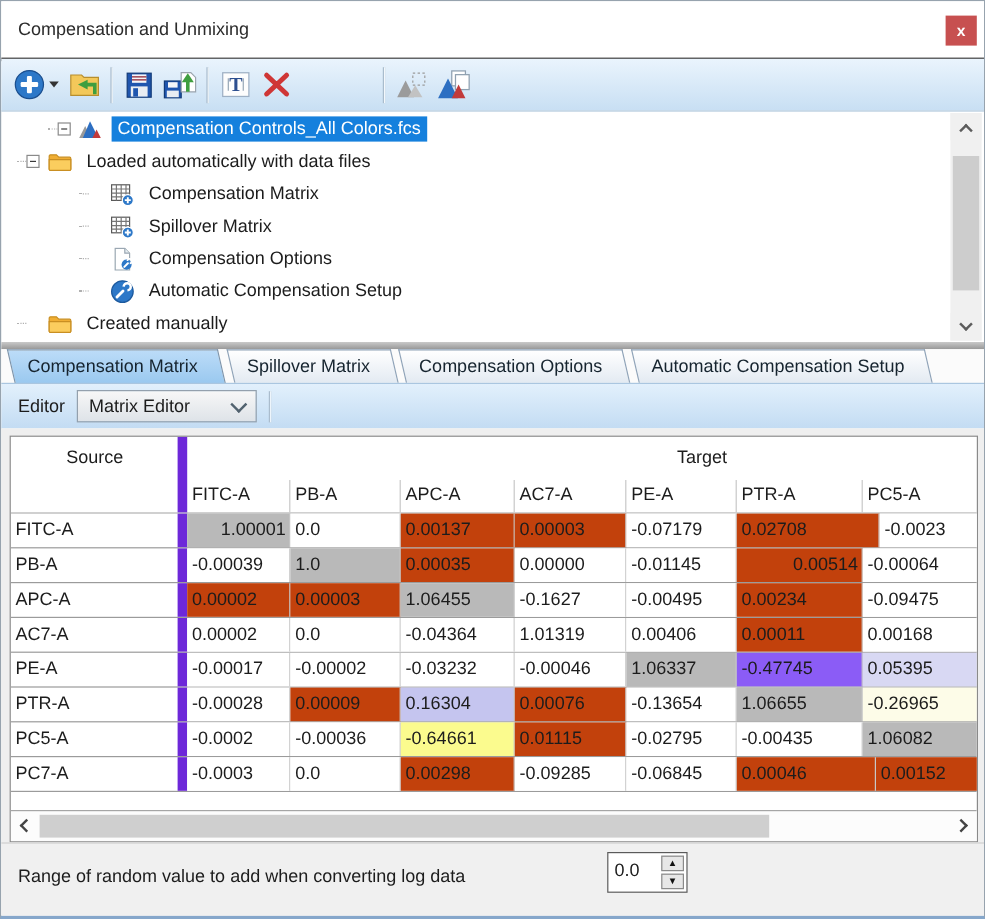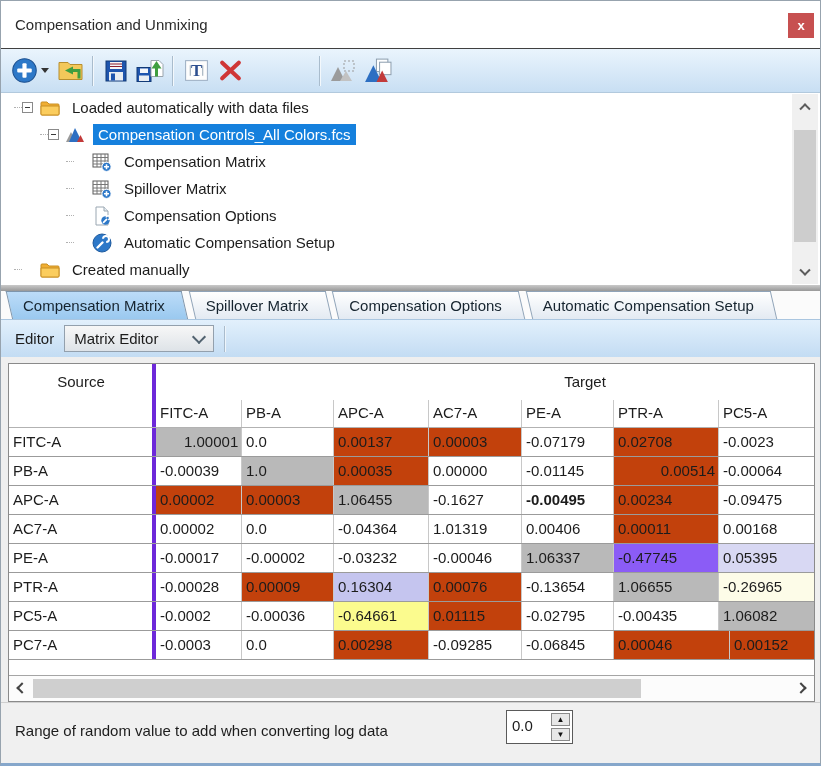--- a/index.html
+++ b/index.html
@@ -58,21 +58,21 @@
     background:linear-gradient(#f7f7f7,#dee3e8);display:flex;align-items:center;padding:0 9px;}
   .dropdown .val{flex:1;font-size:15px;}
   .dd-chev{width:8px;height:8px;border-left:2px solid #51626f;border-bottom:2px solid #51626f;transform:rotate(-45deg);margin-top:-4px;}
   .ebsep{width:1px;height:26px;background:#aabccd;border-right:1px solid #eef5fb;margin-left:10px;}
   
   .content{position:absolute;top:356px;left:0;right:0;bottom:0;background:#efefef;}
   .tablebox{position:absolute;left:7px;top:6px;width:807px;height:339px;box-sizing:border-box;
     border:1px solid #8a8a8a;background:#fff;overflow:hidden;}
   .mrow{display:flex;box-sizing:border-box;}
   .cell{box-sizing:border-box;flex:none;padding:5px 3px 0 4px;overflow:hidden;white-space:nowrap;font-size:15px;}
-  .srccell{width:147px;border-right:4px solid #6d28d9;}
+  .srccell{width:147px;border-right:8px solid #6d28d9;}
   .datarow{height:29px;border-bottom:1px solid #9b9b9b;}
   .mhead1{height:36px;}
   .mhead1 .srccell{text-align:center;padding-top:9px;}
   .mhead2{height:28px;border-bottom:1px solid #b2b2b2;}
   .mhead2 .cell{padding-top:4px;}
   .tgt{width:858px;flex:none;text-align:center;padding-top:9px;font-size:15px;}
   .dcell{border-right:1px solid #c8c8c8;}
   .bg-gray{background:#b9b9b9;}
   .bg-lav{background:#c2410c;}
   .bg-lav2{background:#d8d8f3;}
@@ -182,42 +182,42 @@
             <rect x="16" y="5" width="11" height="12" fill="#fff" stroke="#8fa0b0"></rect>
             <polygon points="2,24 10,8 18,24" fill="#2d6fc2"></polygon>
             <polygon points="13,24 18.5,13 24,24" fill="#c23a3a"></polygon>
           </svg>
       </span>
     </div>
   </div>
 
   <div class="treepanel">
     <div id="tree">
-        <div class="treerow" style="padding-left: 12px;">
-          <span class="stub"></span>
-          <span class="expander"></span>
-          <span class="ticon">
-            <svg width="20" height="18" viewBox="0 0 20 18">
-              <path d="M1 4 a1 1 0 0 1 1 -1 h5 l2 2 h9 a1 1 0 0 1 1 1 v9 a1 1 0 0 1 -1 1 h-16 a1 1 0 0 1 -1 -1 z" fill="#f0ae33" stroke="#c98f22"></path>
-              <path d="M1 7 h18 v8 a1 1 0 0 1 -1 1 h-16 a1 1 0 0 1 -1 -1 z" fill="#fbcd5e" stroke="#c98f22"></path>
-            </svg>
-          </span>
-          <span class="tlabel">Loaded automatically with data files</span>
-        </div>
         <div class="treerow selected" style="padding-left: 38px;">
           <span class="stub"></span>
           <span class="expander"></span>
           <span class="ticon">
             <svg width="22" height="18" viewBox="0 0 22 18">
               <polygon points="1,16 6,6 11,16" fill="#9a9a9a"></polygon>
               <polygon points="4,16 10,2 17,16" fill="#2d6fc2"></polygon>
               <polygon points="12,16 15.5,9 19,16" fill="#c23a3a"></polygon>
             </svg>
           </span>
           <span class="tlabel">Compensation Controls_All Colors.fcs</span>
+        </div>
+        <div class="treerow" style="padding-left: 12px;">
+          <span class="stub"></span>
+          <span class="expander"></span>
+          <span class="ticon">
+            <svg width="20" height="18" viewBox="0 0 20 18">
+              <path d="M1 4 a1 1 0 0 1 1 -1 h5 l2 2 h9 a1 1 0 0 1 1 1 v9 a1 1 0 0 1 -1 1 h-16 a1 1 0 0 1 -1 -1 z" fill="#f0ae33" stroke="#c98f22"></path>
+              <path d="M1 7 h18 v8 a1 1 0 0 1 -1 1 h-16 a1 1 0 0 1 -1 -1 z" fill="#fbcd5e" stroke="#c98f22"></path>
+            </svg>
+          </span>
+          <span class="tlabel">Loaded automatically with data files</span>
         </div>
         <div class="treerow" style="padding-left: 64px;">
           <span class="stub"></span>
           <span class="expspacer"></span>
           <span class="ticon">
             <svg width="20" height="20" viewBox="0 0 20 20">
               <rect x="1" y="2" width="15" height="13" fill="#fff" stroke="#5a5a5a"></rect>
               <path d="M5 2 v13 M9 2 v13 M13 2 v13 M1 5.5 h15 M1 9 h15 M1 12 h15" stroke="#777" stroke-width="1" fill="none"></path>
               <circle cx="14.5" cy="14.8" r="4.6" fill="#2d78c8" stroke="#fff"></circle>
               <path d="M14.5 12.3 v5 M12 14.8 h5" stroke="#fff" stroke-width="1.6"></path>
@@ -330,40 +330,40 @@
             <div class="cell dcell" style="width: 105px;">PTR-A</div>
             <div class="cell dcell" style="width: 96px;">PC5-A</div>
           </div>
           <div class="mrow datarow">
             <div class="cell srccell">FITC-A</div>
             <div class="cell dcell bg-gray" style="width: 86px; padding-left: 28px;">1.00001</div>
             <div class="cell dcell bg-white" style="width: 92px;">0.0</div>
             <div class="cell dcell bg-lav" style="width: 95px;">0.00137</div>
             <div class="cell dcell bg-lav" style="width: 93px;">0.00003</div>
             <div class="cell dcell bg-white" style="width: 92px;">-0.07179</div>
-            <div class="cell dcell bg-lav" style="width: 105px;">0.02708</div>
+            <div class="cell dcell bg-lav" style="width: 119px;">0.02708</div>
             <div class="cell dcell bg-white" style="width: 96px;">-0.0023</div>
           </div>
           <div class="mrow datarow">
             <div class="cell srccell">PB-A</div>
             <div class="cell dcell bg-white" style="width: 86px;">-0.00039</div>
             <div class="cell dcell bg-gray" style="width: 92px;">1.0</div>
             <div class="cell dcell bg-lav" style="width: 95px;">0.00035</div>
             <div class="cell dcell bg-white" style="width: 93px;">0.00000</div>
             <div class="cell dcell bg-white" style="width: 92px;">-0.01145</div>
             <div class="cell dcell bg-lav" style="width: 105px; text-align: right;">0.00514</div>
             <div class="cell dcell bg-white" style="width: 96px;">-0.00064</div>
           </div>
           <div class="mrow datarow">
             <div class="cell srccell">APC-A</div>
             <div class="cell dcell bg-lav" style="width: 86px;">0.00002</div>
             <div class="cell dcell bg-lav" style="width: 92px;">0.00003</div>
             <div class="cell dcell bg-gray" style="width: 95px;">1.06455</div>
             <div class="cell dcell bg-white" style="width: 93px;">-0.1627</div>
-            <div class="cell dcell bg-white" style="width: 92px; font-weight: bold;">-0.00495</div>
+            <div class="cell dcell bg-white" style="width: 92px;">-0.00495</div>
             <div class="cell dcell bg-lav" style="width: 105px;">0.00234</div>
             <div class="cell dcell bg-white" style="width: 96px;">-0.09475</div>
           </div>
           <div class="mrow datarow">
             <div class="cell srccell">AC7-A</div>
             <div class="cell dcell bg-white" style="width: 86px;">0.00002</div>
             <div class="cell dcell bg-white" style="width: 92px;">0.0</div>
             <div class="cell dcell bg-white" style="width: 95px;">-0.04364</div>
             <div class="cell dcell bg-white" style="width: 93px;">1.01319</div>
             <div class="cell dcell bg-white" style="width: 92px;">0.00406</div>

